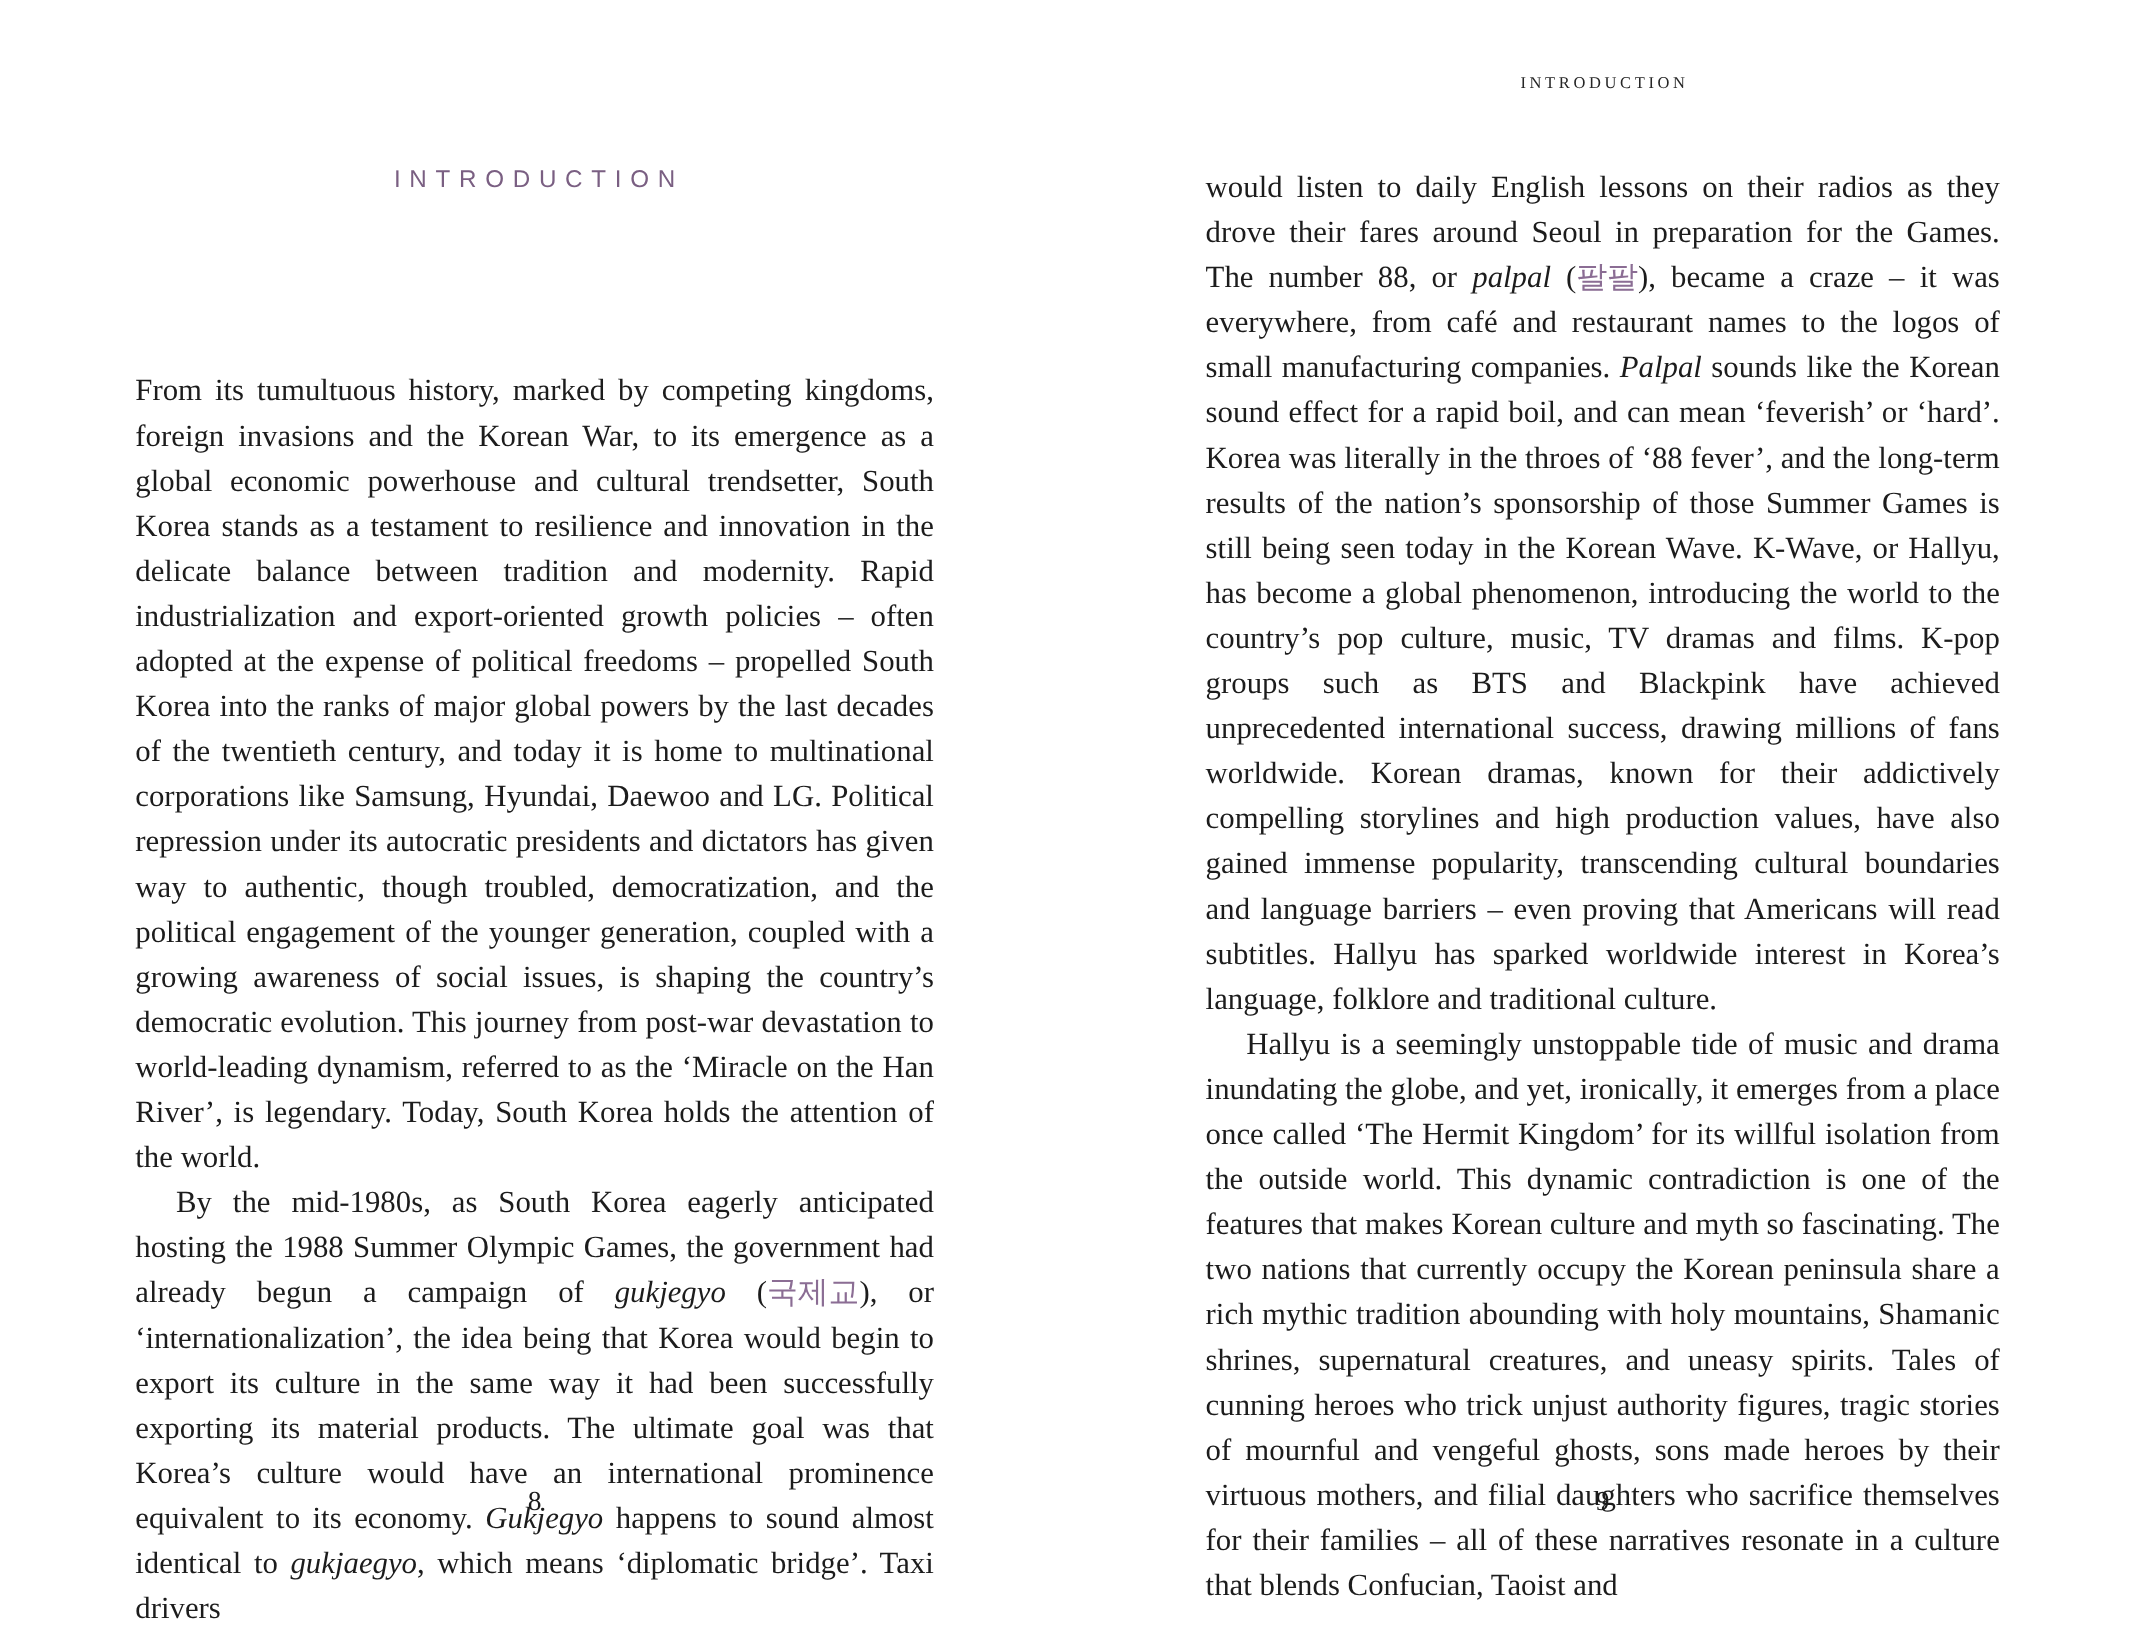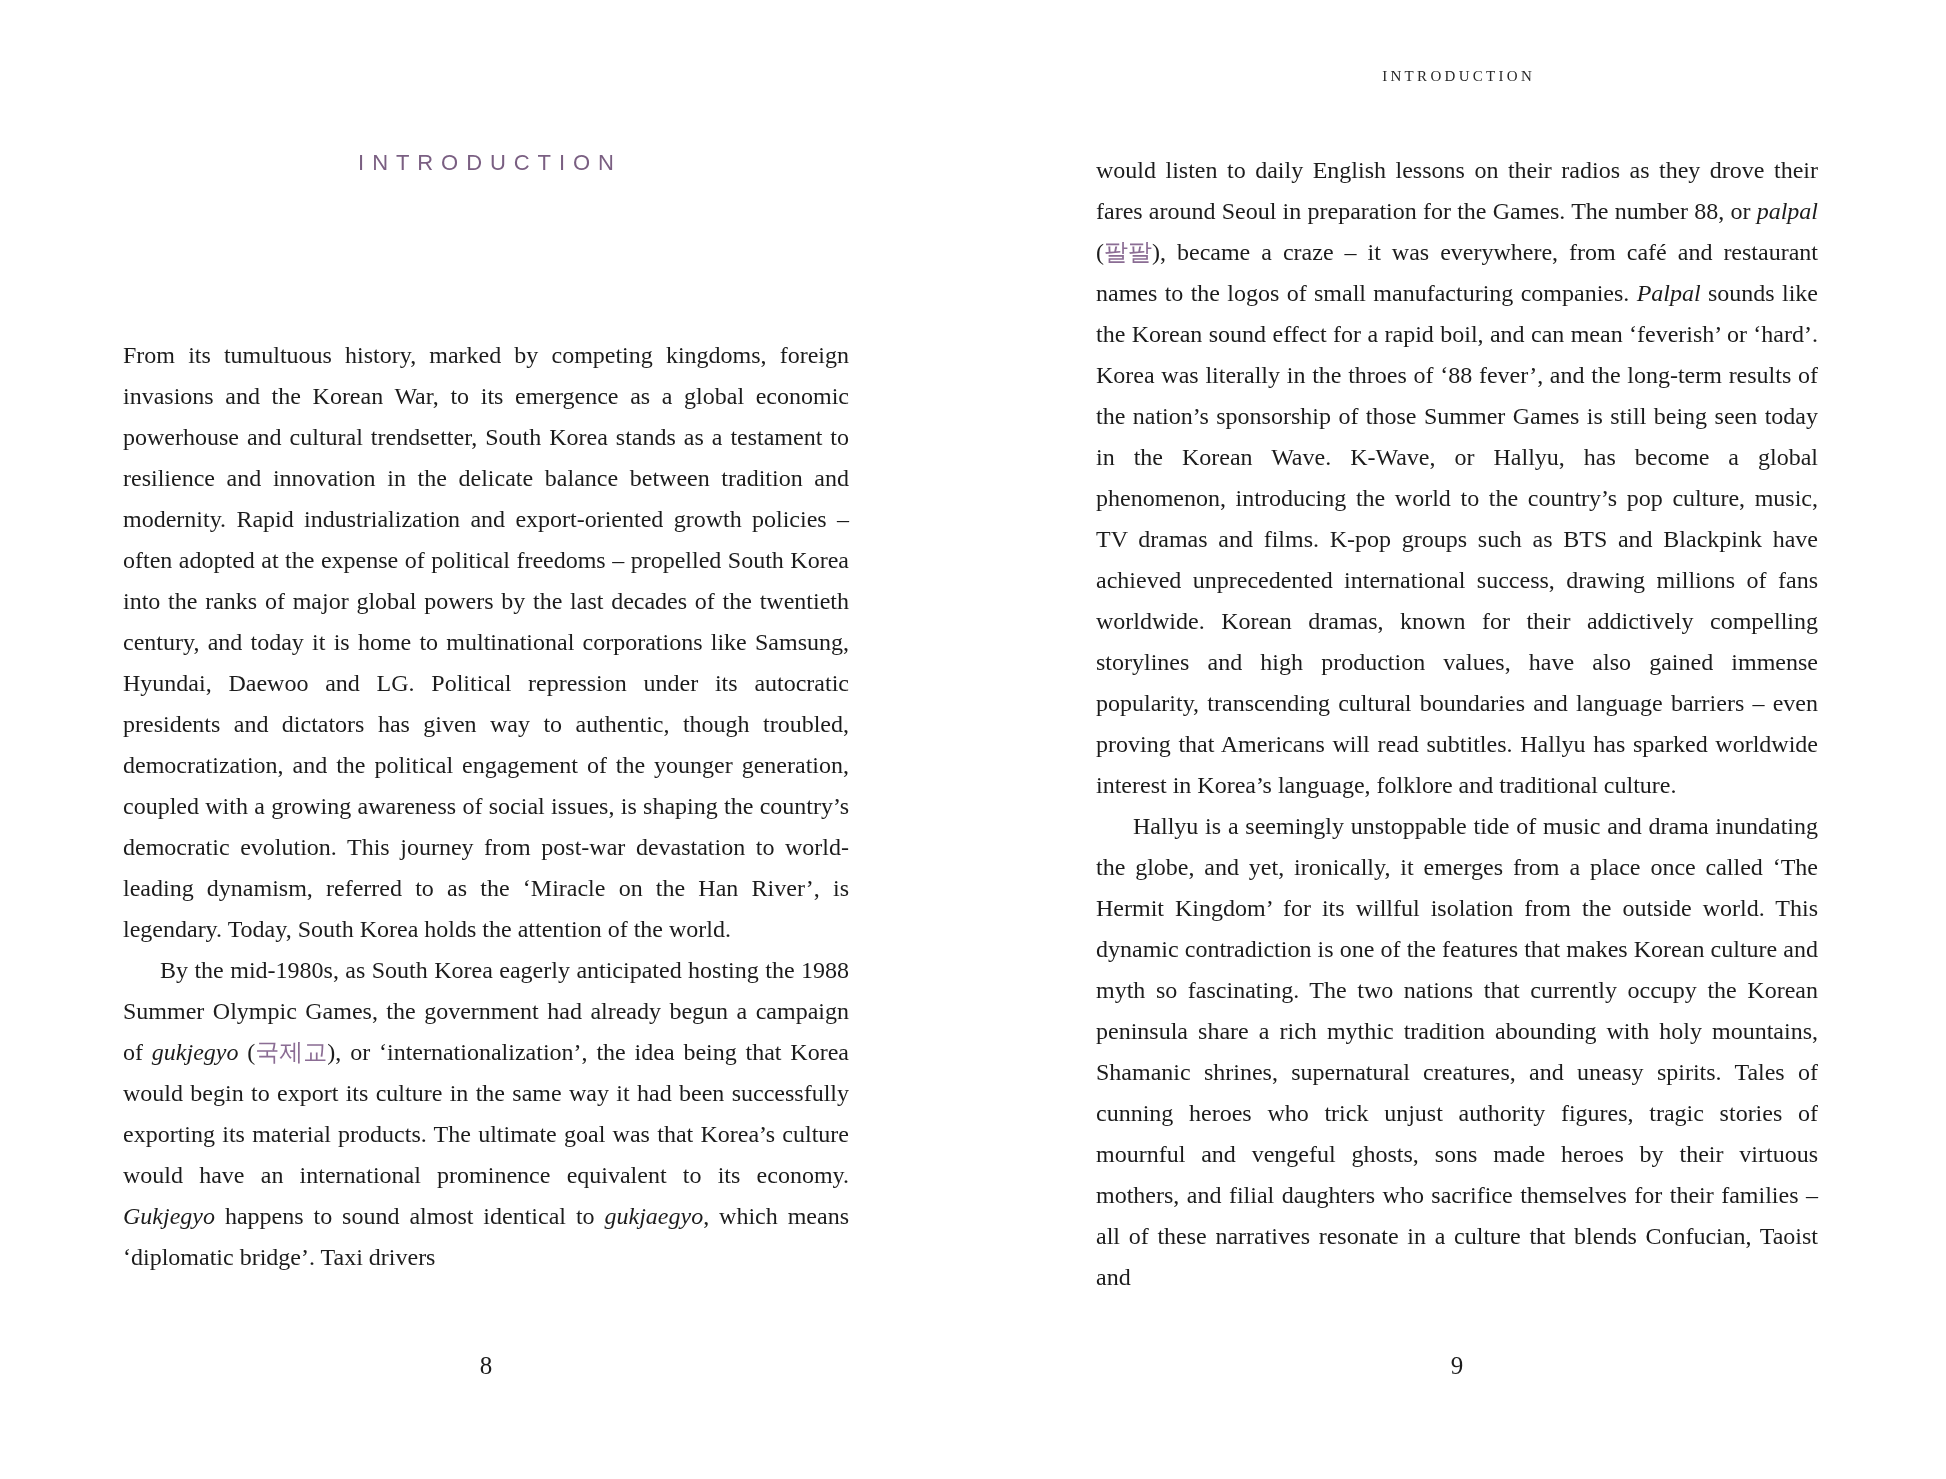--- a/index.html
+++ b/index.html
@@ -49,21 +49,21 @@
     font-size: 15px;
     letter-spacing: 0.22em;
     text-indent: 0.22em;
     color: #262626;
   }
 
   .body-text {
     position: absolute;
     left: 0;
     width: 100%;
-    font-size: 24px;
+    font-size: 28px;
     line-height: 41px;
     text-align: justify;
     color: #1c1c1c;
   }
   .page-left  .body-text { top: 311px; margin-top: 24px; }
   .page-right .body-text { top: 150px; }
 
   .body-text p { margin: 0; padding: 0; }
   .body-text p.indented { text-indent: 37px; }
 

